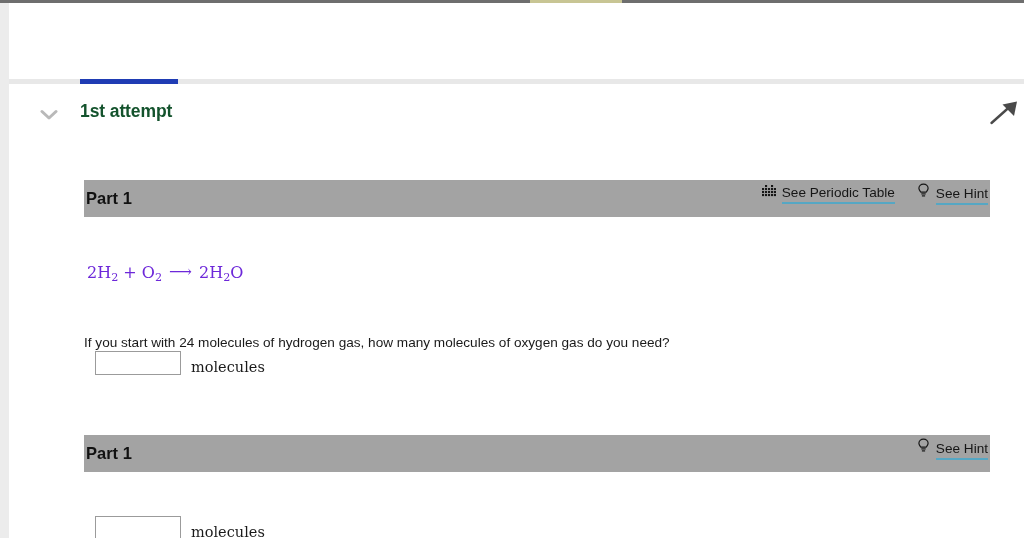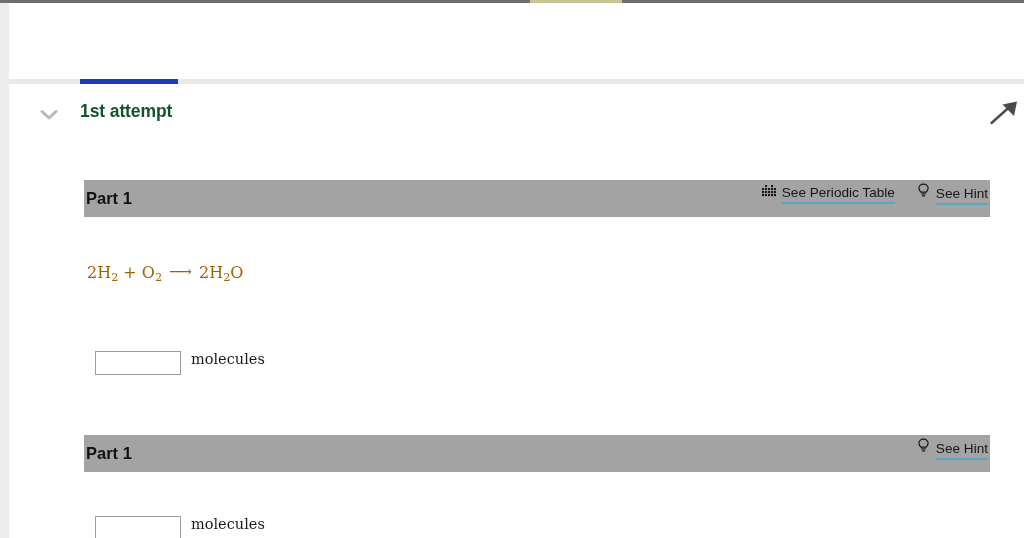--- a/index.html
+++ b/index.html
@@ -107,27 +107,27 @@
   .q-text {
     position: absolute;
     font-size: 13.6px; color: #1a1a1a; line-height: 19px;
   }
   .q-text sub { font-size: 0.72em; vertical-align: -0.22em; }
 
   
   .equation {
     position: absolute;
     font-family: "DejaVu Serif", "Liberation Serif", serif;
-    font-size: 16px; color: #a16207; white-space: nowrap;
+    font-size: 16px; color: #6d28d9; white-space: nowrap;
   }
   .equation sub { font-size: 0.70em; vertical-align: -0.30em; }
   .eq-arrow { display: inline-block; padding: 0 7px; position: relative; top: -1px; }
 
   
-  .answer-row { position: absolute; display: flex; align-items: flex-start; }
+  .answer-row { position: absolute; display: flex; align-items: flex-end; }
   .answer-input {
     width: 86px; height: 24px;
     border: 1px solid #9b9b9b;
     background: #ffffff;
     font-family: "Liberation Sans", sans-serif;
     font-size: 13px; color: #1a1a1a;
     padding: 0 4px; outline: none;
   }
   .answer-unit {
     margin-left: 10px;
@@ -213,20 +213,21 @@
     </div>
   </div>
 
 
   <div class="equation" style="left:87px; top:263px;">
     <span>2</span><span>H</span><sub>2</sub>
     <span>+</span>
     <span>O</span><sub>2</sub><span class="eq-arrow">⟶</span><span>2</span><span>H</span><sub>2</sub><span>O</span>
   </div>
 
+  <div class="q-text" style="left:84px; top:333px; width:760px;">If you start with 24 molecules of hydrogen gas, how many molecules of oxygen gas do you need?</div>
 
   <div class="answer-row" style="left:95px; top:351px;">
     <input class="answer-input" type="text" placeholder="" style="">
     <span class="answer-unit">molecules</span>
   </div>
 
   <div class="part-band" style="top:435px;">
     <div class="part-label">Part 1</div>
 
     <div class="band-actions">

